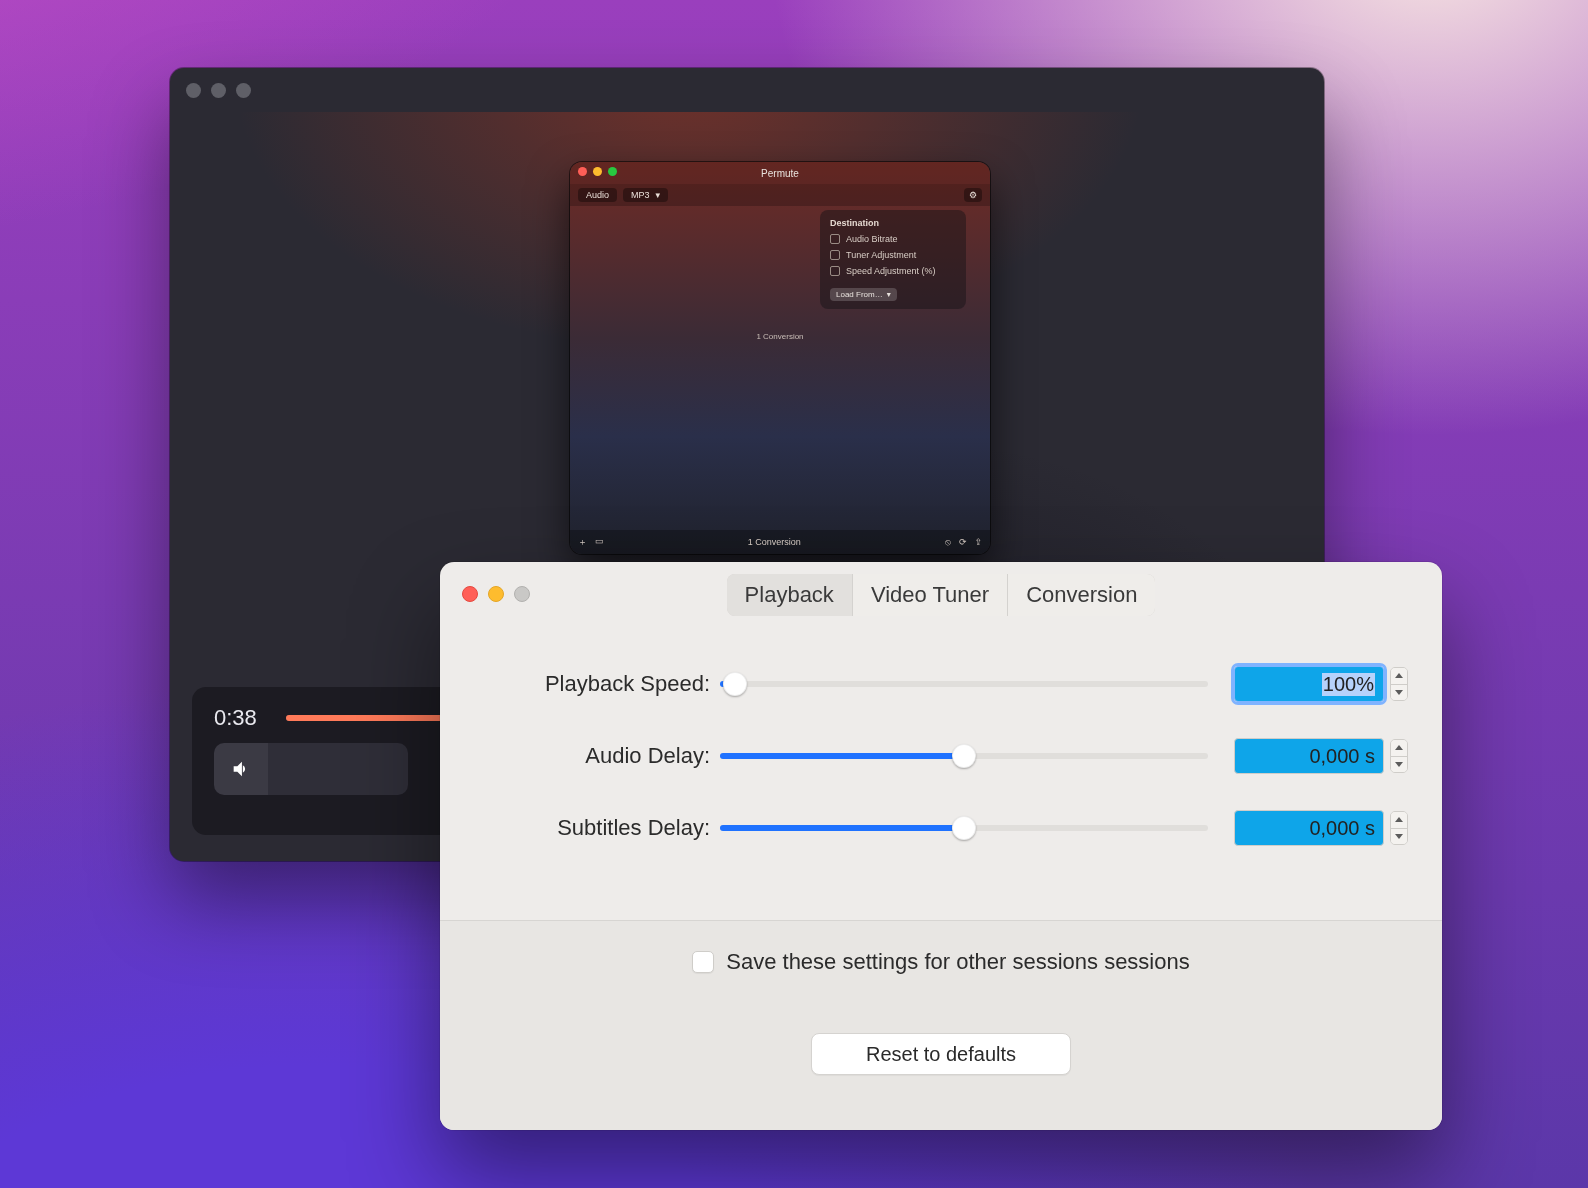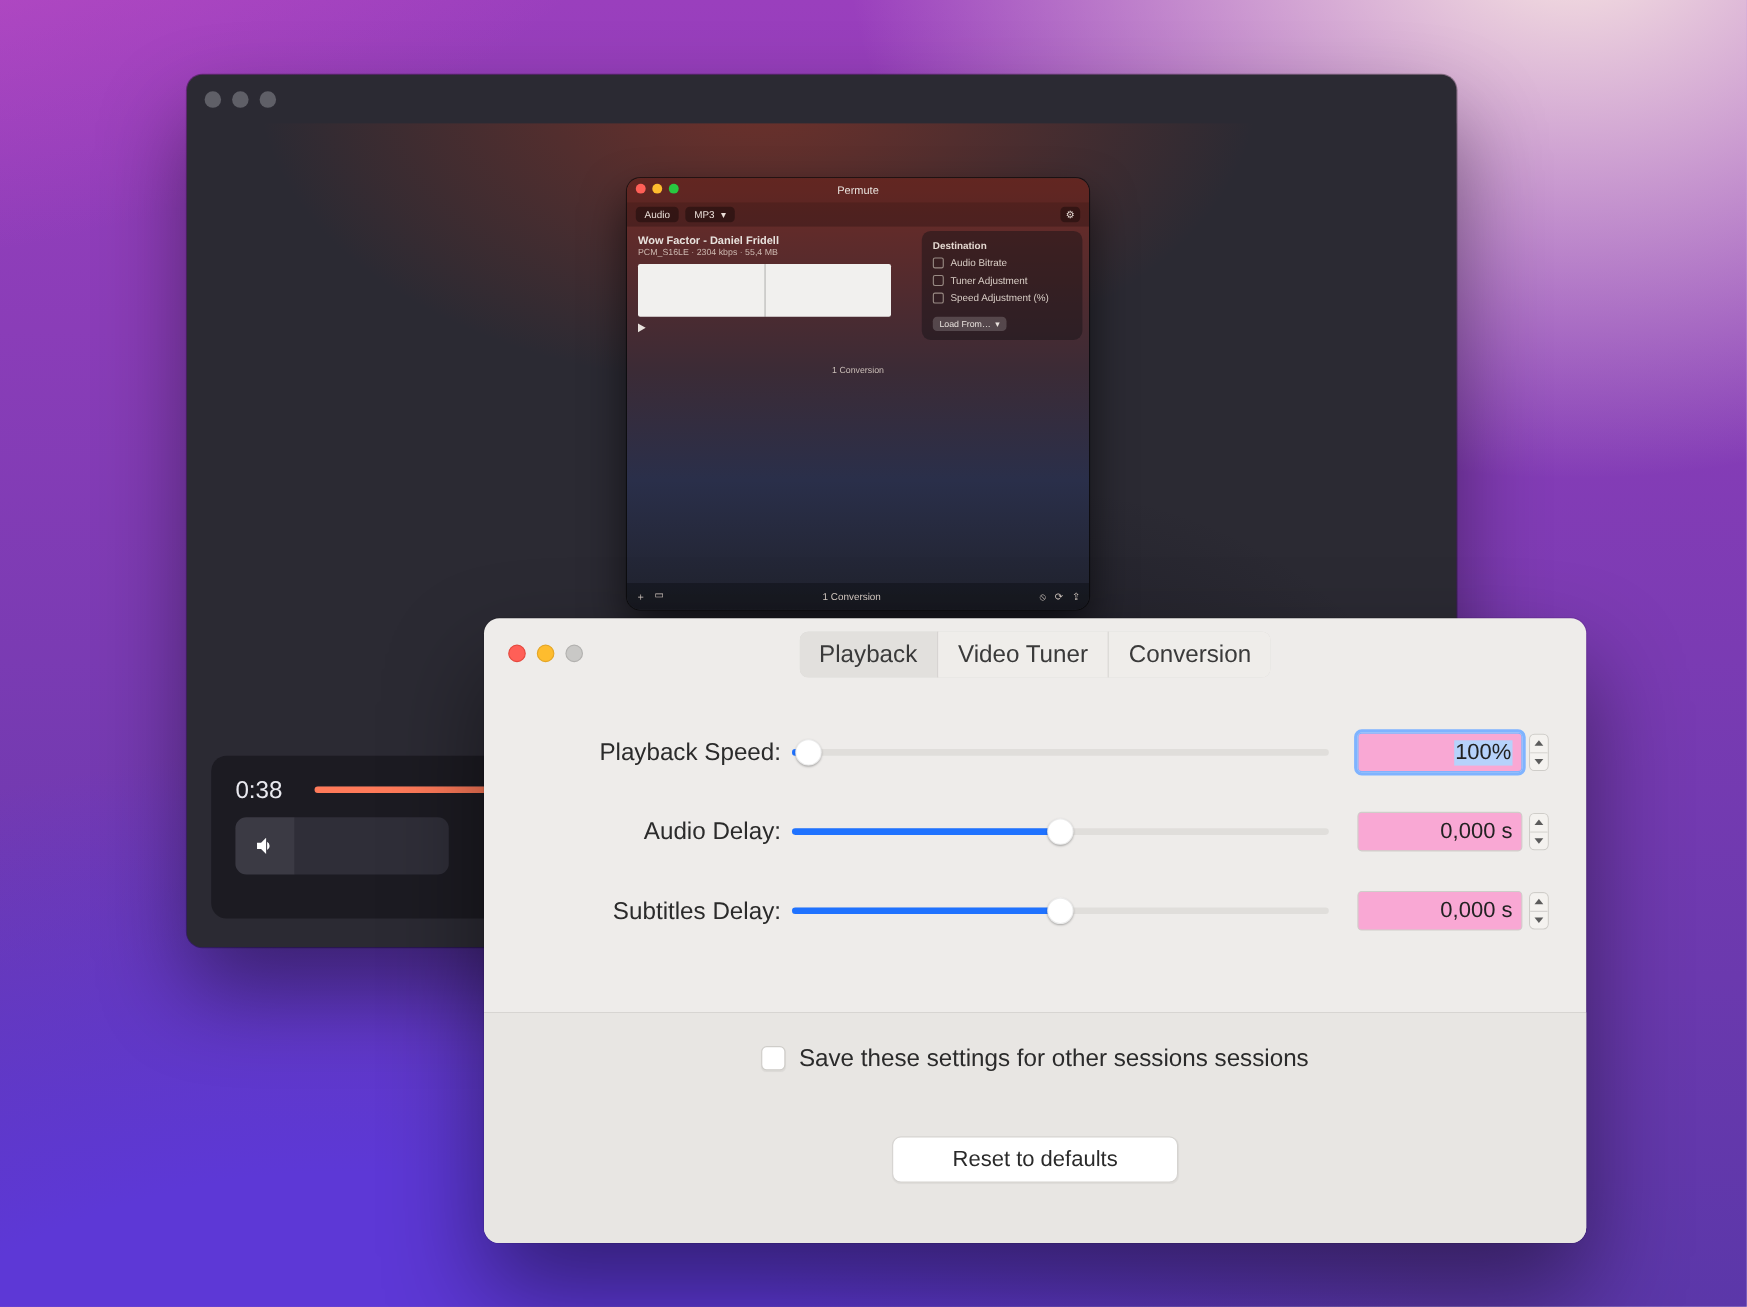--- a/index.html
+++ b/index.html
@@ -72,21 +72,21 @@
   .permute .p-toolbar { height:22px; background:rgba(0,0,0,.22); display:flex; align-items:center; padding:0 8px; gap:6px;}
   .permute .chip { background:rgba(0,0,0,.35); border-radius:4px; padding:2px 8px; font-size:9px; color:#eadfd8; display:inline-flex; align-items:center; gap:6px;}
   .permute .content { position:relative; padding:8px 10px 0; }
   .permute .card { width:230px; }
   .permute .card .trk { font-size:10px; font-weight:600;}
   .permute .card .sub { font-size:8px; color:#cdb9b1;}
   .permute .wave { margin-top:6px; width:230px; height:48px; background:#f1f0ee; border-radius:2px; position:relative;}
   .permute .wave::after{content:""; position:absolute; left:50%; top:0; bottom:0; width:1px; background:rgba(0,0,0,.25);}
   .permute .play { margin-top:6px; width:0;height:0;border-left:7px solid #e8e2dd;border-top:4px solid transparent;border-bottom:4px solid transparent; display:inline-block;}
   .permute .status { position:absolute; left:0; right:0; top:126px; text-align:center; font-size:8px; color:#cbbfb8;}
-  .permute .side { position:absolute; right:6px; top:4px; width:146px; background:rgba(20,18,22,.46); border-radius:8px; padding:8px 10px; }
+  .permute .side { position:absolute; right:24px; top:4px; width:146px; background:rgba(20,18,22,.46); border-radius:8px; padding:8px 10px; }
   .permute .side h5{font-size:9px; font-weight:600; color:#e4d8d0; margin-bottom:6px;}
   .permute .side .opt{display:flex; align-items:center; gap:6px; font-size:9px; color:#d9cec6; margin:6px 0;}
   .permute .side .cb{width:10px;height:10px;border:1px solid #9a8c85;border-radius:2px;display:inline-block;}
   .permute .side .loadbtn{margin-top:6px; padding:2px 6px; font-size:8px; background:rgba(255,255,255,.18); border-radius:4px; display:inline-flex; align-items:center; gap:4px;}
   .permute .bottom { position:absolute; left:0; right:0; bottom:0; height:24px; background:rgba(0,0,0,.28); display:flex; align-items:center; justify-content:space-between; padding:0 8px; font-size:9px; color:#d7ccc4;}
 
   
   .panel {
     position: absolute; left: 440px; top: 562px;
     width: 1002px; height: 568px;
@@ -105,21 +105,21 @@
   .seg .tab:last-child{border-right:none;}
   .seg .tab.active{ background:#e2e0dd;}
 
   .panel-body { padding: 30px 34px 0 34px; }
   .row { display:grid; grid-template-columns: 236px 1fr 190px; align-items:center; gap:10px; height:52px; margin-bottom:20px;}
   .row .lbl{ text-align:right; font-size:22px; color:#2b2b2b;}
   .slider { position:relative; height:6px; background:#e0dedb; border-radius:3px;}
   .slider .fill{ position:absolute; left:0; top:0; bottom:0; background:#1f72ff; border-radius:3px;}
   .slider .thumb{ position:absolute; top:50%; width:24px; height:24px; background:#fff; border-radius:50%; transform:translate(-50%,-50%); box-shadow:0 1px 2px rgba(0,0,0,.3), inset 0 0 0 1px rgba(0,0,0,.08);}
   .valuebox { display:flex; align-items:center; gap:6px; justify-self:end;}
-  .input { width:150px; height:36px; background:#f9a8d4; border:1px solid #cfcdc9; border-radius:4px; font-size:20px; color:#222; text-align:right; padding:0 8px; display:flex; align-items:center; justify-content:flex-end;}
+  .input { width:150px; height:36px; background:#0ea5e9; border:1px solid #cfcdc9; border-radius:4px; font-size:20px; color:#222; text-align:right; padding:0 8px; display:flex; align-items:center; justify-content:flex-end;}
   .input.focused{ outline:3px solid #7fb3ff; border-color:#7fb3ff;}
   .input .sel{ background:#b6d2fb; padding:0 1px;}
   .stepper{ width:18px; height:34px; display:flex; flex-direction:column; border:1px solid #cfcdc9; border-radius:5px; overflow:hidden;}
   .stepper .half{flex:1; display:flex; align-items:center; justify-content:center; background:#f4f2ef;}
   .stepper .half:first-child{border-bottom:1px solid #cfcdc9;}
   .chev{width:0;height:0;border-left:4px solid transparent;border-right:4px solid transparent;}
   .chev.up{border-bottom:5px solid #5c5c5c;}
   .chev.down{border-top:5px solid #5c5c5c;}
 
   .panel-footer{ position:absolute; left:0; right:0; bottom:0; height:210px; border-top:1px solid #d7d5d2; background:#e8e6e3; border-radius:0 0 14px 14px; padding-top:28px;}
@@ -157,26 +157,20 @@
             <span>Audio</span>
           </span>
         <span class="chip">
             <span>MP3</span>
             <span>▾</span>
           </span>
         <span style="flex:1"></span>
         <span class="chip" style="width:18px;justify-content:center;padding:2px 0">⚙</span>
       </div>
       <div class="content">
-        <div class="card">
-          <div class="trk">Wow Factor - Daniel Fridell</div>
-          <div class="sub">PCM_S16LE · 2304 kbps · 55,4 MB</div>
-          <div class="wave"></div>
-          <span class="play"></span>
-        </div>
         <div class="status">1 Conversion</div>
         <div class="side">
           <h5>Destination</h5>
           <div class="opt">
               <span class="cb"></span>
               <span>Audio Bitrate</span>
             </div>
           <div class="opt">
               <span class="cb"></span>
               <span>Tuner Adjustment</span>

